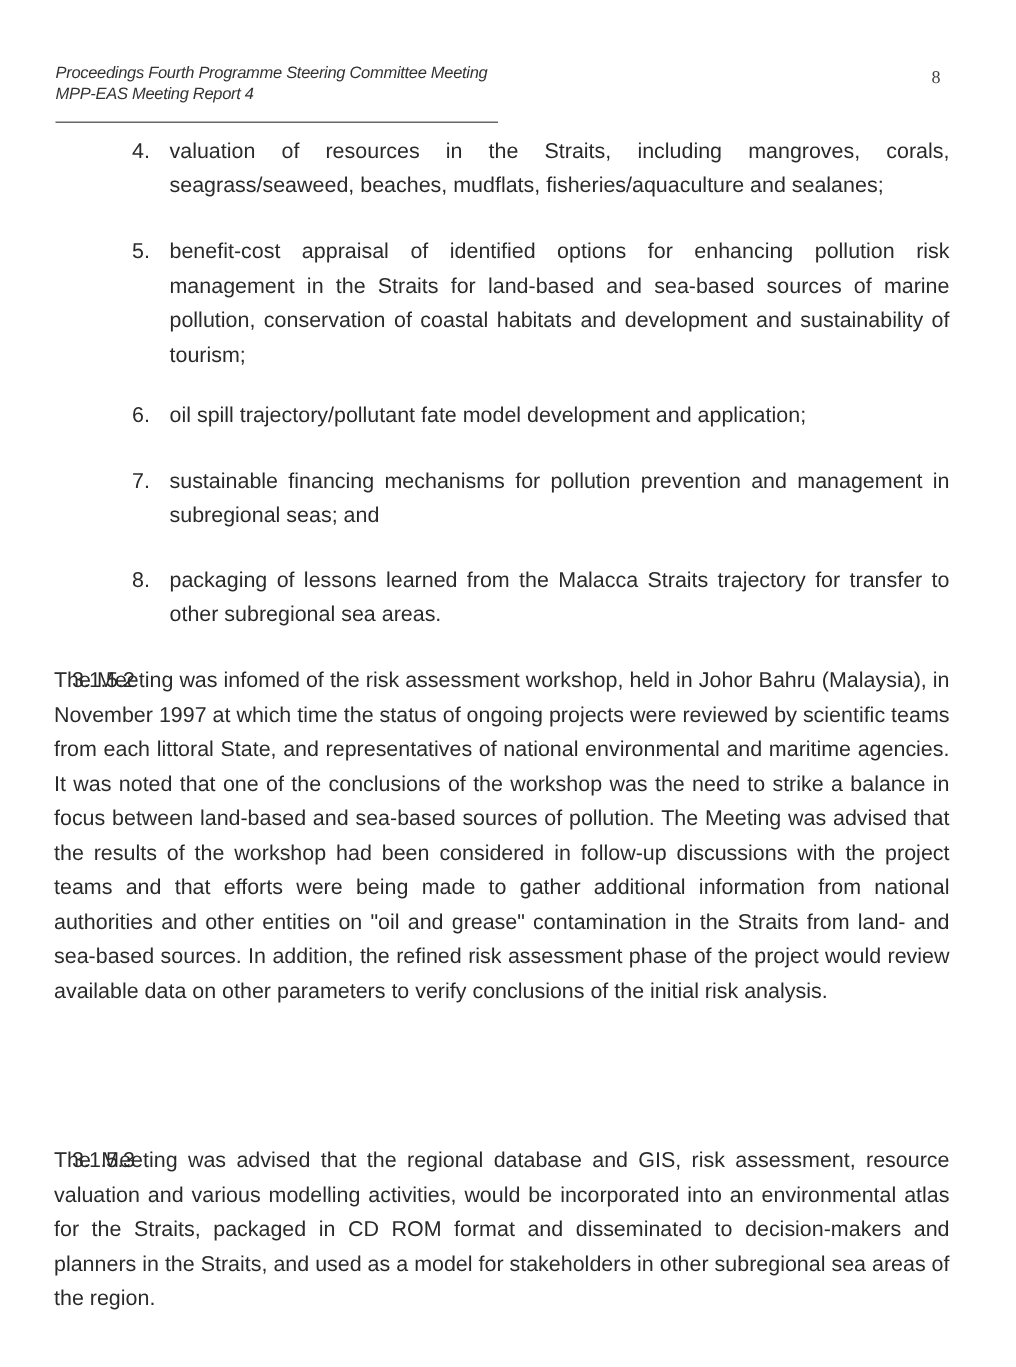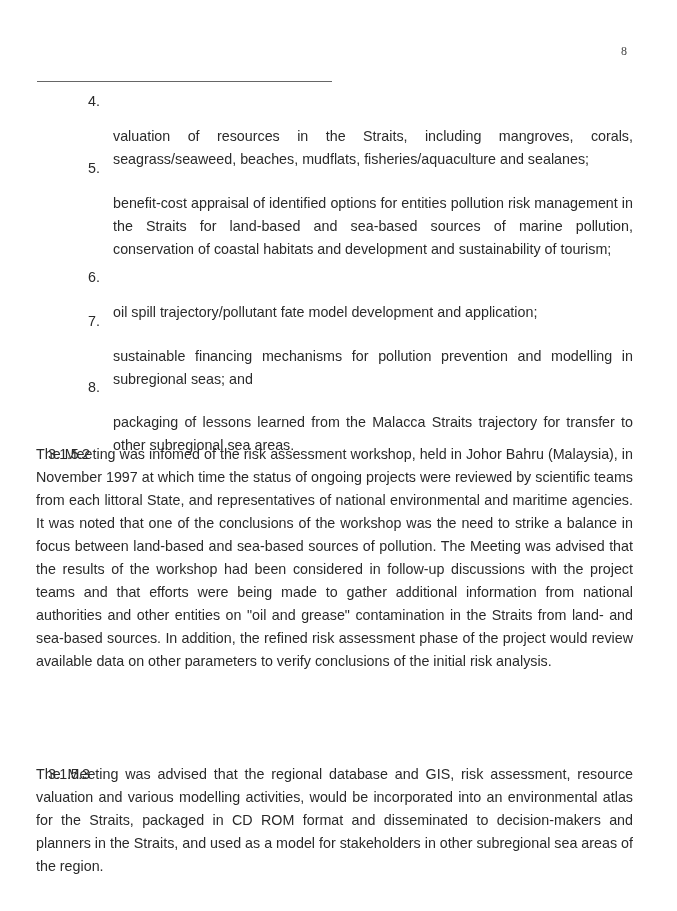--- a/index.html
+++ b/index.html
@@ -15,48 +15,50 @@
     .page-num {
       position: absolute; left: 621px; top: 44px; font-family: "Liberation Serif", serif;
       font-size: 12px; color: #444;
     }
     .rule {
       position: absolute; left: 37px; top: 81px; width: 295px; height: 0;
       border-top: 1px solid #666;
     }
     .list-item { position: absolute; left: 88px; width: 545px; font-size: 14.3px; line-height: 23px; }
     .list-item .num { position: absolute; left: 0; top: 0; }
-    .list-item .text { margin-left: 25px; text-align: justify; text-align-last: left; margin-top: 35px; }
+    .list-item .text { margin-left: 25px; text-align: justify; text-align-last: left; }
     .para { position: absolute; left: 36px; width: 597px; font-size: 14.3px; line-height: 23px; }
     .para .pnum { position: absolute; left: 12px; top: 0; letter-spacing: -0.3px; }
     .para .ptext { text-align: justify; text-align-last: left; }
   </style>
 </head>
 <body>
 
 <div class="header">
+  <div class="line1">Proceedings Fourth Programme Steering Committee Meeting</div>
+  <div class="line2">MPP-EAS Meeting Report 4</div>
 </div>
 <div class="page-num">8</div>
 <div class="rule"></div>
 
 <div class="list-item" style="top:90px">
   <span class="num">4.</span>
   <div class="text">valuation of resources in the Straits, including mangroves, corals, seagrass/seaweed, beaches, mudflats, fisheries/aquaculture and sealanes;</div>
 </div>
 <div class="list-item" style="top:157px">
   <span class="num">5.</span>
-  <div class="text">benefit-cost appraisal of identified options for entities pollution risk management in the Straits for land-based and sea-based sources of marine pollution, conservation of coastal habitats and development and sustainability of tourism;</div>
+  <div class="text">benefit-cost appraisal of identified options for enhancing pollution risk management in the Straits for land-based and sea-based sources of marine pollution, conservation of coastal habitats and development and sustainability of tourism;</div>
 </div>
 <div class="list-item" style="top:266px">
   <span class="num">6.</span>
   <div class="text">oil spill trajectory/pollutant fate model development and application;</div>
 </div>
 <div class="list-item" style="top:310px">
   <span class="num">7.</span>
-  <div class="text">sustainable financing mechanisms for pollution prevention and modelling in subregional seas; and</div>
+  <div class="text">sustainable financing mechanisms for pollution prevention and management in subregional seas; and</div>
 </div>
 <div class="list-item" style="top:376px">
   <span class="num">8.</span>
   <div class="text">packaging of lessons learned from the Malacca Straits trajectory for transfer to other subregional sea areas.</div>
 </div>
 
 <div class="para" style="top:443px">
   <span class="pnum">3.1.5.2</span>
   <div class="ptext">The Meeting was infomed of the risk assessment workshop, held in Johor Bahru (Malaysia), in November 1997 at which time the status of ongoing projects were reviewed by scientific teams from each littoral State, and representatives of national environmental and maritime agencies.  It was noted that one of the conclusions of the workshop was the need to strike a balance in focus between land-based and sea-based sources of pollution.  The Meeting was advised that the results of the workshop had been considered in follow-up discussions with the project teams and that efforts were being made to gather additional information from national authorities and other entities on "oil and grease" contamination in the Straits from land- and sea-based sources.  In addition, the refined risk assessment phase of the project would review available data on other parameters to verify conclusions of the initial risk analysis.</div>
 </div>

